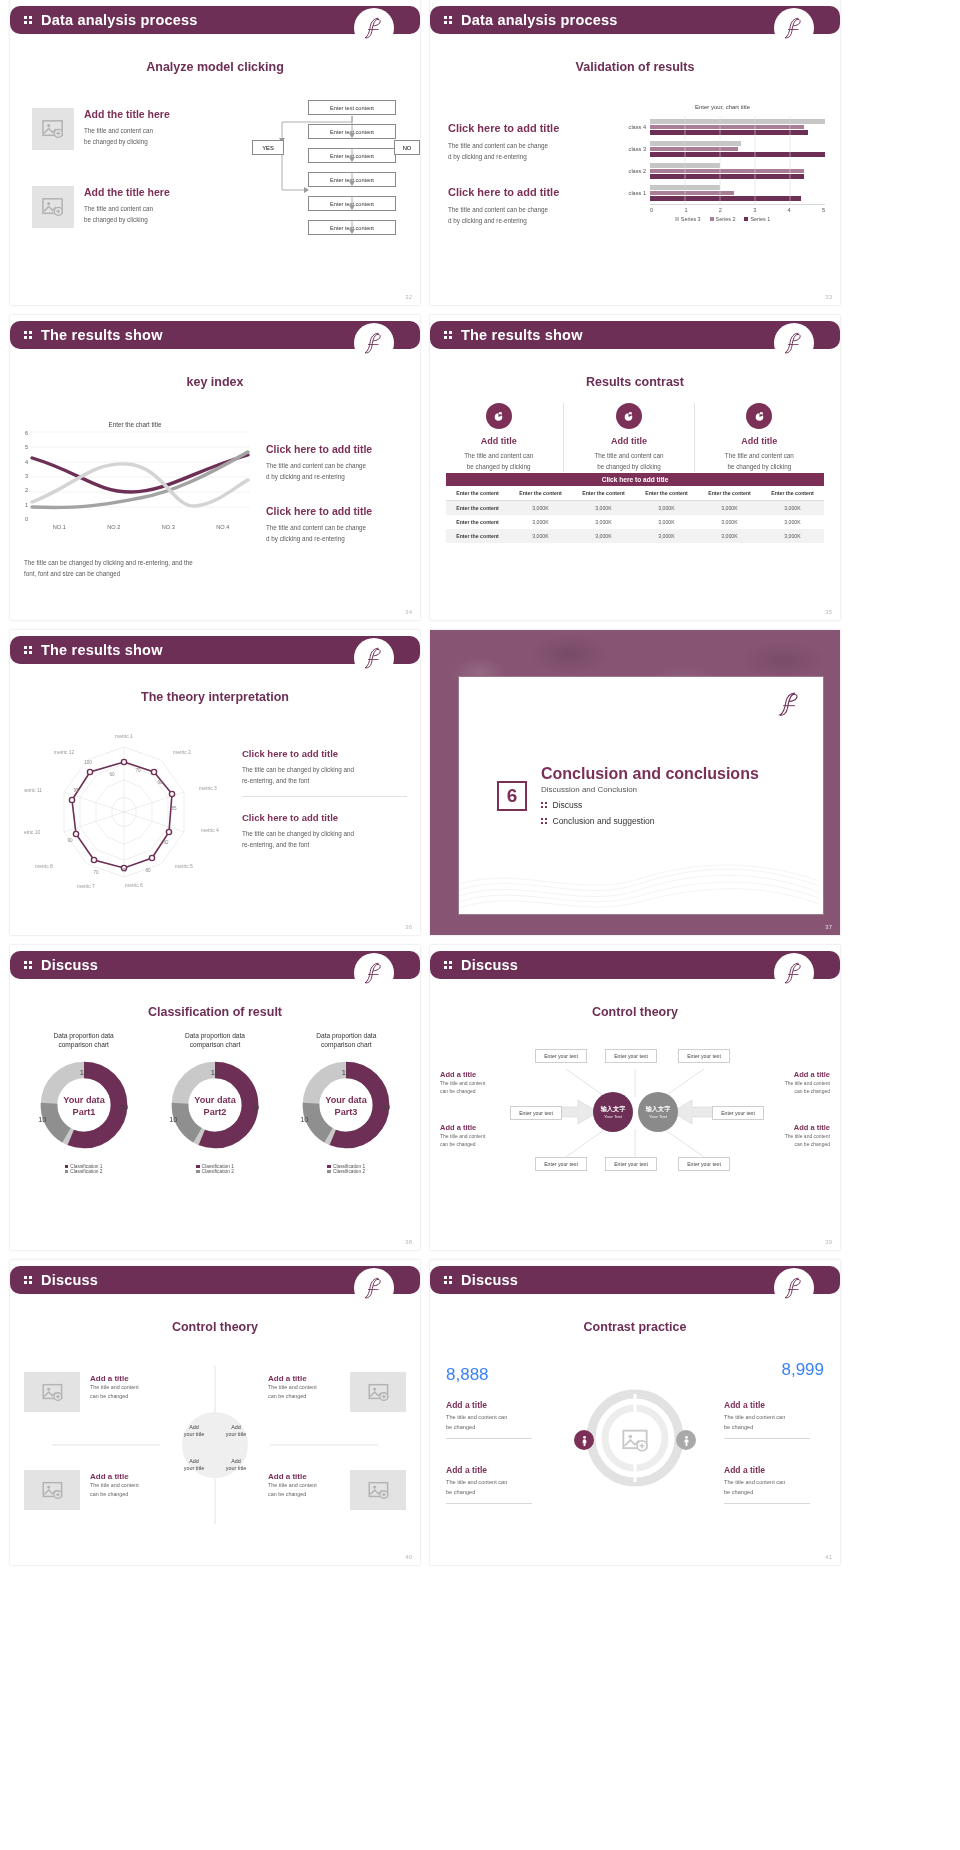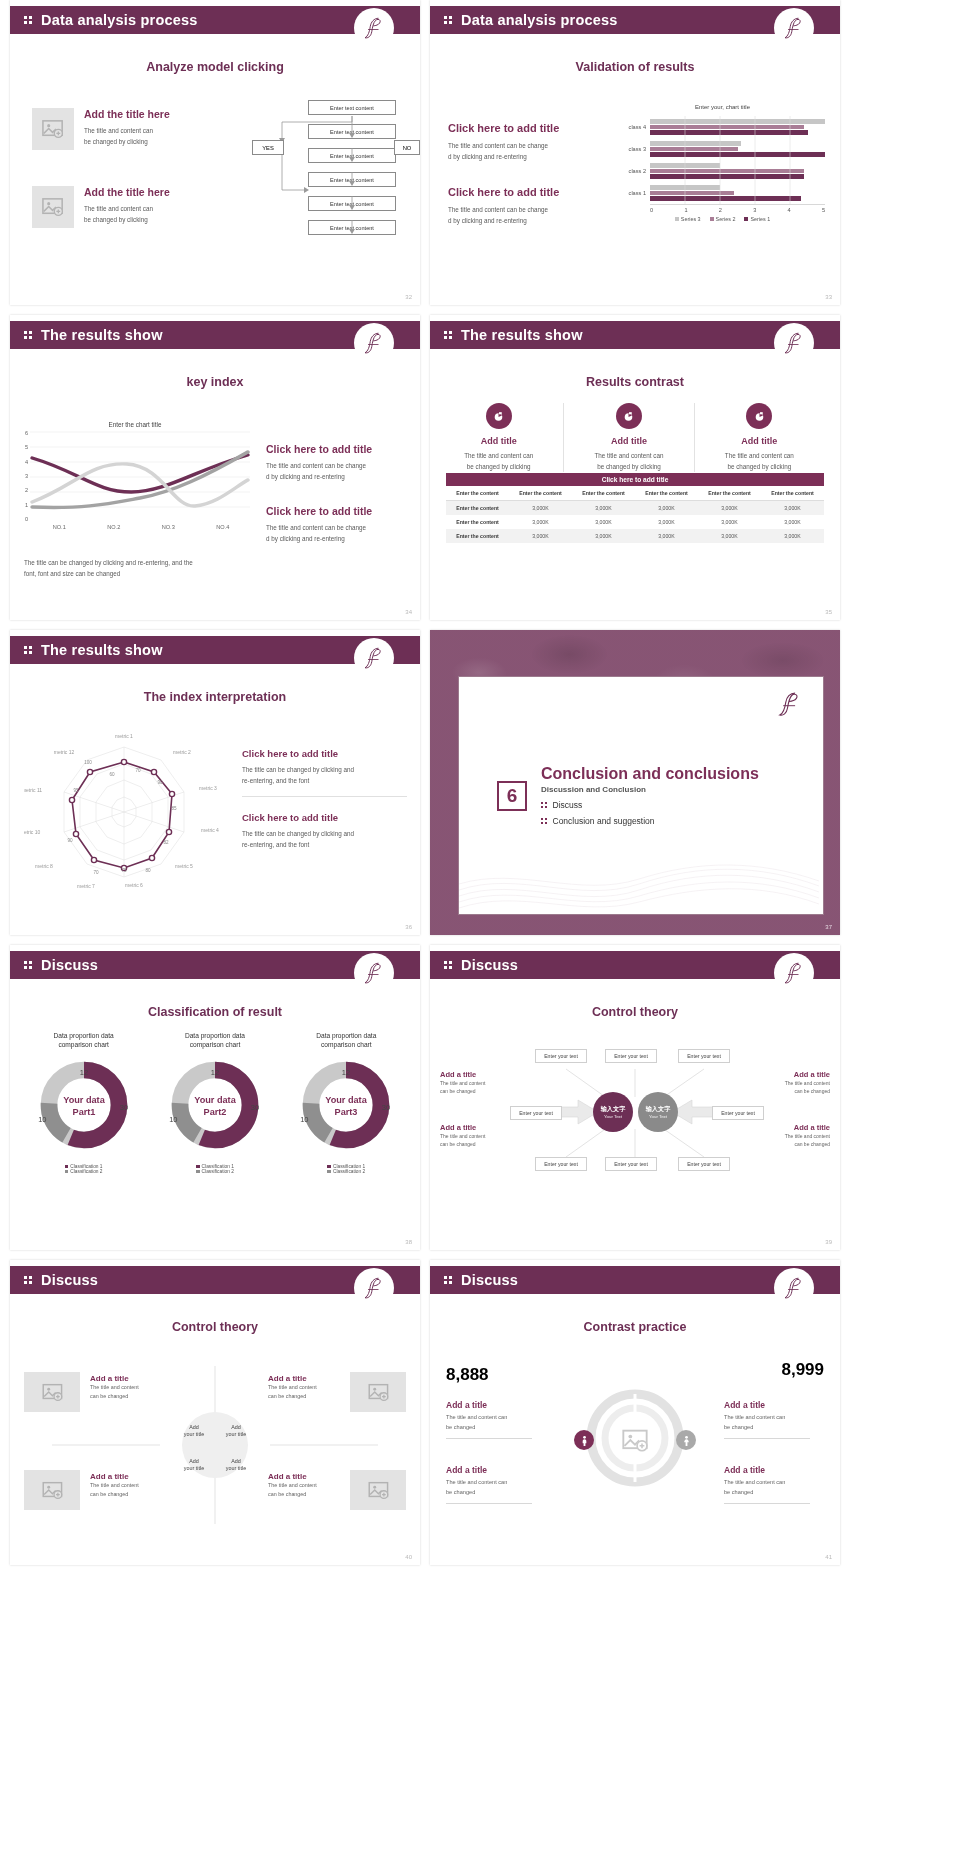--- a/index.html
+++ b/index.html
@@ -1,20 +1,20 @@
 <!DOCTYPE html>
 <html><head>
 <meta charset="utf-8">
 <style>
   * { box-sizing: border-box; margin:0; padding:0; }
   html,body { width:960px; height:1850px; background:#ffffff; font-family:"Liberation Sans", sans-serif; }
   .deck { width:960px; height:1850px; display:grid; grid-template-columns:410px 410px; grid-template-rows:repeat(5, 310px); column-gap:10px; row-gap:5px; padding:0 10px; background:#fff; }
   .slide { position:relative; width:410px; height:305px; background:#fff; box-shadow:0 0 2px rgba(0,0,0,.18); overflow:hidden; }
   
-  .hdr { position:absolute; left:0; top:6px; width:100%; height:28px; background:#6d2f55; display:flex; align-items:center; }
+  .hdr { position:absolute; left:0; top:6px; width:100%; height:28px; background:#6d2f55; display:flex; align-items:center;border-radius:10px; }
   .hdr .dots { margin-left:14px; margin-right:9px; display:grid; grid-template-columns:3px 3px; grid-template-rows:3px 3px; gap:2px; }
   .hdr .dots i { width:3px; height:3px; background:#fff; display:block; border-radius:0; }
   .hdr h1 { color:#fff; font-size:14.5px; font-weight:bold; letter-spacing:.2px; }
   .logo { position:absolute; right:26px; top:8px; width:40px; height:40px; border-radius:50%; background:#fff; display:flex; align-items:center; justify-content:center; z-index:5; }
   .logo svg { width:30px; height:30px; }
   .pgno { position:absolute; right:8px; bottom:5px; font-size:6px; color:#b9b9b9; }
   .ctitle { position:absolute; top:60px; left:0; width:100%; text-align:center; font-size:12.5px; font-weight:bold; color:#6d2f55; }
 
   
   .h3 { font-size:10.5px; font-weight:bold; color:#7c2f57; line-height:1.2; }
@@ -77,21 +77,21 @@
        radial-gradient(ellipse 55px 28px at 34% 8%, rgba(0,0,0,.35), transparent 70%),
        radial-gradient(ellipse 48px 30px at 62% 18%, rgba(255,255,255,.28), transparent 70%),
        radial-gradient(ellipse 60px 26px at 86% 10%, rgba(0,0,0,.30), transparent 70%),
        radial-gradient(ellipse 70px 30px at 50% 30%, rgba(255,255,255,.18), transparent 70%),
        radial-gradient(ellipse 40px 40px at 20% 40%, rgba(0,0,0,.25), transparent 70%);
   }
   .seccard { position:absolute; left:28px; top:46px; right:16px; bottom:20px; background:#fff; border:1px solid #9c7a8d; display:flex; align-items:center; overflow:hidden; }
   .secnum { width:30px; height:30px; border:2px solid #7c2f57; color:#7c2f57; font-size:19px; font-weight:bold; display:flex; align-items:center; justify-content:center; margin-left:38px; }
   .sectxt { margin-left:14px; }
   .sectxt h2 { font-size:16px; font-weight:bold; color:#7c2f57; line-height:1.1; }
-  .sectxt .sub { font-size:8px; color:#555; font-weight:bold; margin-top:2px; }
+  .sectxt .sub { font-size:8px; color:#555; font-weight:normal; margin-top:2px; }
   .secli { font-size:8.5px; color:#333; margin-top:6px; display:flex; align-items:center; gap:6px; }
   .secli .dd { display:grid; grid-template-columns:2px 2px; grid-template-rows:2px 2px; gap:1.5px; }
   .secli .dd i { width:2px; height:2px; background:#7c2f57; display:block; }
   .wave { position:absolute; left:0; right:0; bottom:0; height:62px; opacity:.5; }
 
   
   .dn-grid { position:absolute; top:86px; left:8px; right:8px; display:flex; }
   .dn-col { flex:1; text-align:center; }
   .dn-cap { font-size:6.6px; color:#333; line-height:1.45; margin-bottom:6px; }
   .dn-leg { font-size:4.8px; color:#555; text-align:left; display:inline-block; margin-top:2px; }
@@ -105,21 +105,21 @@
   .pt-circ small { font-size:4.4px; opacity:.9; }
 
   
   .q-ph { position:absolute; width:56px; height:40px; }
   .q-t { font-size:8px; font-weight:bold; color:#7c2f57; }
   .q-p { font-size:5.4px; color:#666; line-height:1.6; }
   .q-center { position:absolute; left:50%; top:50%; transform:translate(-50%,-50%); width:66px; height:66px; border-radius:50%; background:#efefef; }
   .q-lbl { position:absolute; font-size:5.4px; color:#444; text-align:center; line-height:1.3; }
 
   
-  .cp-num { font-size:17px; font-weight:bold; color:#000000;text-align:center; }
+  .cp-num { font-size:17px; font-weight:normal; color:#3b82f6;text-align:center; }
   .cp-t { font-size:8.5px; font-weight:bold; color:#7c2f57; }
   .cp-p { font-size:5.6px; color:#666; line-height:1.7; }
   .cp-rule { border-bottom:1px solid #d8d8d8; margin-top:6px; width:86px; }
 </style>
 </head>
 <body>
 
 <div class="deck">
 
   <div class="slide">
@@ -484,21 +484,21 @@
           <i></i>
         </span>
       <h1>The results show</h1>
     </div>
     <div class="logo">
       <svg viewBox="0 0 40 40">
           <path d="M26 7c-6 0-10 5-11 11-1 7-3 13-7 15 4 1 8-2 9-8 1-6 2-12 5-15 2-2 5-2 6 0 1 2-1 5-4 6-2 1-4 1-5 1" fill="none" stroke="#6d2f55" stroke-width="1.3"></path>
           <path d="M12 22h14" stroke="#6d2f55" stroke-width="1.1"></path>
         </svg>
     </div>
-    <div class="ctitle">The index interpretation</div>
+    <div class="ctitle">The theory interpretation</div>
 
     <div class="radar" style="left:14px;top:92px;width:200px;height:170px;">
       <svg viewBox="0 0 200 170" style="width:100%;height:100%;">
         <g stroke="#dcdcdc" stroke-width="0.5" fill="none">
           <polygon points="100,25 137,38 160,70 160,110 137,142 100,155 63,142 40,110 40,70 63,38"></polygon>
           <polygon points="100,42 127,52 144,75 144,105 127,128 100,138 73,128 56,105 56,75 73,52"></polygon>
           <polygon points="100,58 117,65 128,80 128,100 117,115 100,122 83,115 72,100 72,80 83,65"></polygon>
           <polygon points="100,75 107,78 112,85 112,95 107,102 100,105 93,102 88,95 88,85 93,78"></polygon>
           <line x1="100" y1="25" x2="100" y2="90"></line>
             <line x1="160" y1="70" x2="100" y2="90"></line>

